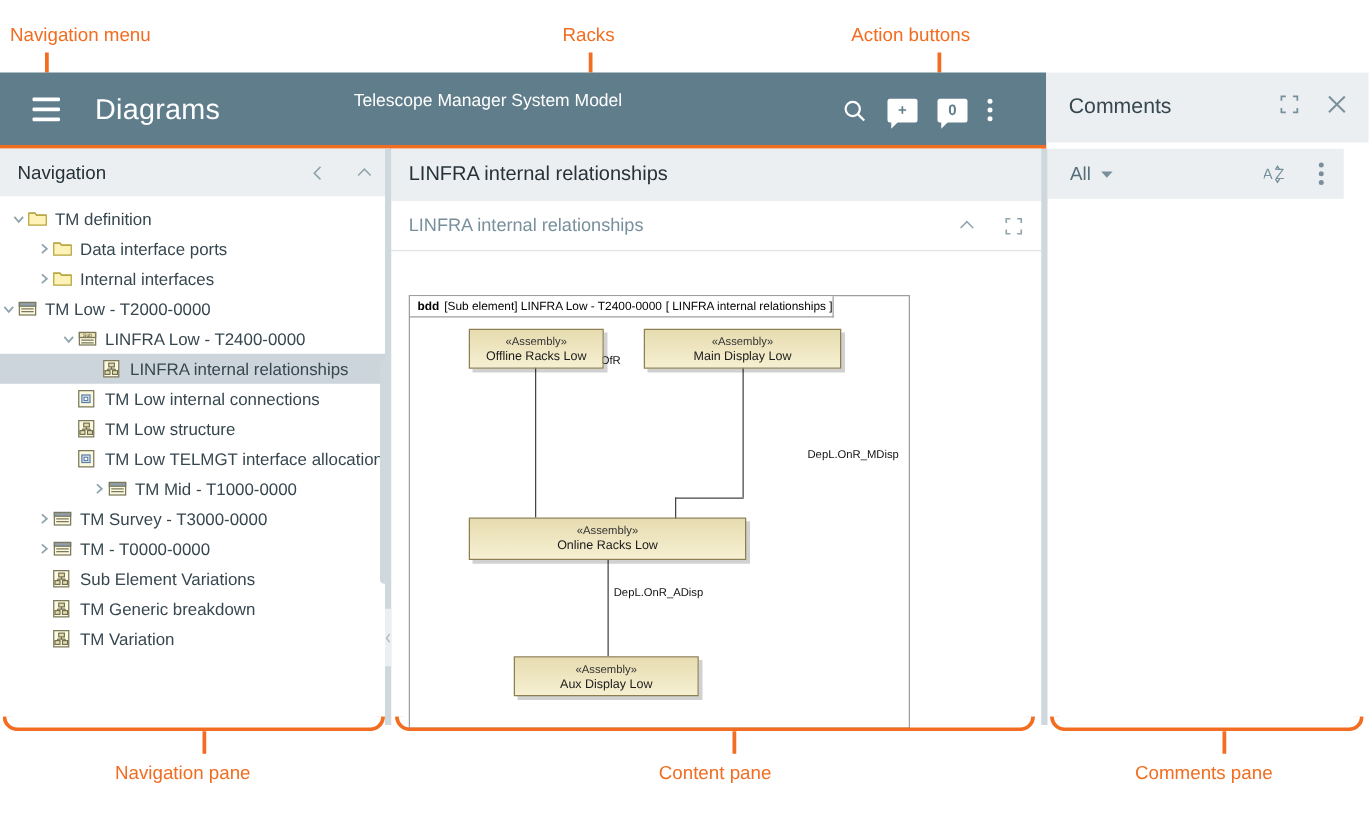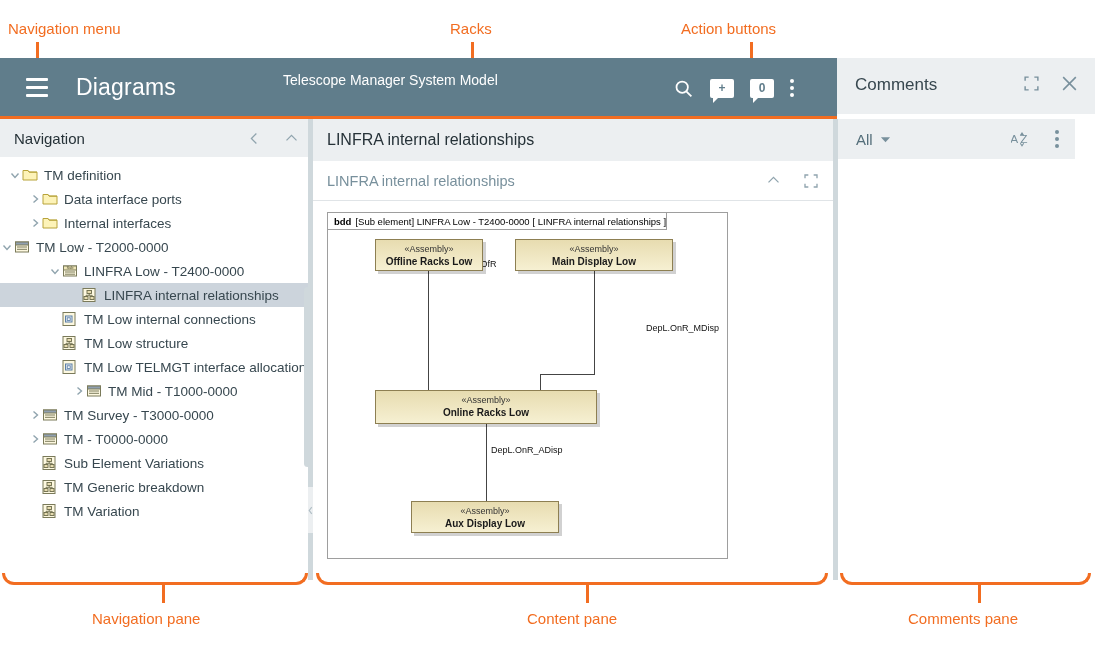--- a/index.html
+++ b/index.html
@@ -113,39 +113,39 @@
   .sec-head {
     height:40px; background:#ffffff; border-bottom:1px solid #e0e4e7;
     display:flex; align-items:center; padding:0 14px; position:relative;
     font-size:14.5px; color:#78909c;
   }
   .sec-ctrls { position:absolute; right:14px; display:flex; gap:22px; align-items:center; }
 
   .canvas-wrap { position:relative; padding:11px 14px 0 14px; }
   .diagram-frame {
     position:relative; width:401px; height:347px;
-    border:1px solid #9e9e9e; background:#ffffff;
+    border:1px solid #9e9e9e; background:#ffffff;margin-top:24px;
   }
   .bdd-tab {
     position:absolute; left:0; top:0; height:17px; padding:0 0 0 6px;
     display:flex; align-items:center;
     border-right:1px solid #9e9e9e; border-bottom:1px solid #9e9e9e;
     background:#ffffff; font-size:9.5px; color:#000;
     font-family:"Liberation Sans", sans-serif; white-space:nowrap;
   }
   .bdd-tab b { margin-right:4px; }
 
   .blk {
     position:absolute; background:linear-gradient(180deg,#e7dcb0 0%,#f6f0d2 100%);
     border:1px solid #8d7f52; text-align:center;
     box-shadow:3px 3px 0 rgba(0,0,0,.18);
     font-size:9.5px; line-height:1.25; padding-top:4px; color:#1a1a1a;
   }
   .blk .ster { display:block; color:#333; font-size:9px; }
-  .blk .nm { display:block; font-weight:bold; font-size:10px; margin-top:1px; }
+  .blk .nm { display:block; font-weight:normal; font-size:10px; margin-top:1px; }
   .edge { position:absolute; background:#444; }
   .elab {
     position:absolute; font-size:9px; color:#111; white-space:nowrap;
     font-family:"Liberation Sans", sans-serif;
   }
 
   
   .pane-comments {
     position:absolute; left:838px; top:61px; width:237px; height:461px;
     background:#ffffff;
@@ -517,21 +517,21 @@
           <span>[Sub element] LINFRA Low  - T2400-0000</span>
           <span style="margin-left:3px;">[ LINFRA internal relationships ]</span>
         </div>
 
         <div class="edge" style="left:100px; top:57px; width:1px; height:120px;"></div>
         <div class="elab" style="left:105px; top:46px;">DepL.OnR_OfR</div>
 
         <div class="edge" style="left:266px; top:57px; width:1px; height:104px;"></div>
         <div class="edge" style="left:212px; top:161px; width:55px; height:1px;"></div>
         <div class="edge" style="left:212px; top:161px; width:1px; height:17px;"></div>
-        <div class="elab" style="left:270px; top:110px;padding-left:48px;">DepL.OnR_MDisp</div>
+        <div class="elab" style="left:270px; top:121px;padding-left:48px;">DepL.OnR_MDisp</div>
 
         <div class="edge" style="left:158px; top:211px; width:1px; height:77px;"></div>
         <div class="elab" style="left:163px; top:232px;text-align:center;">DepL.OnR_ADisp</div>
 
         <div class="blk" style="left:47px; top:26px; width:108px; height:32px;">
           <span class="ster">«Assembly»</span>
           <span class="nm">Offline Racks Low</span>
         </div>
 
         <div class="blk" style="left:187px; top:26px; width:158px; height:32px;">

